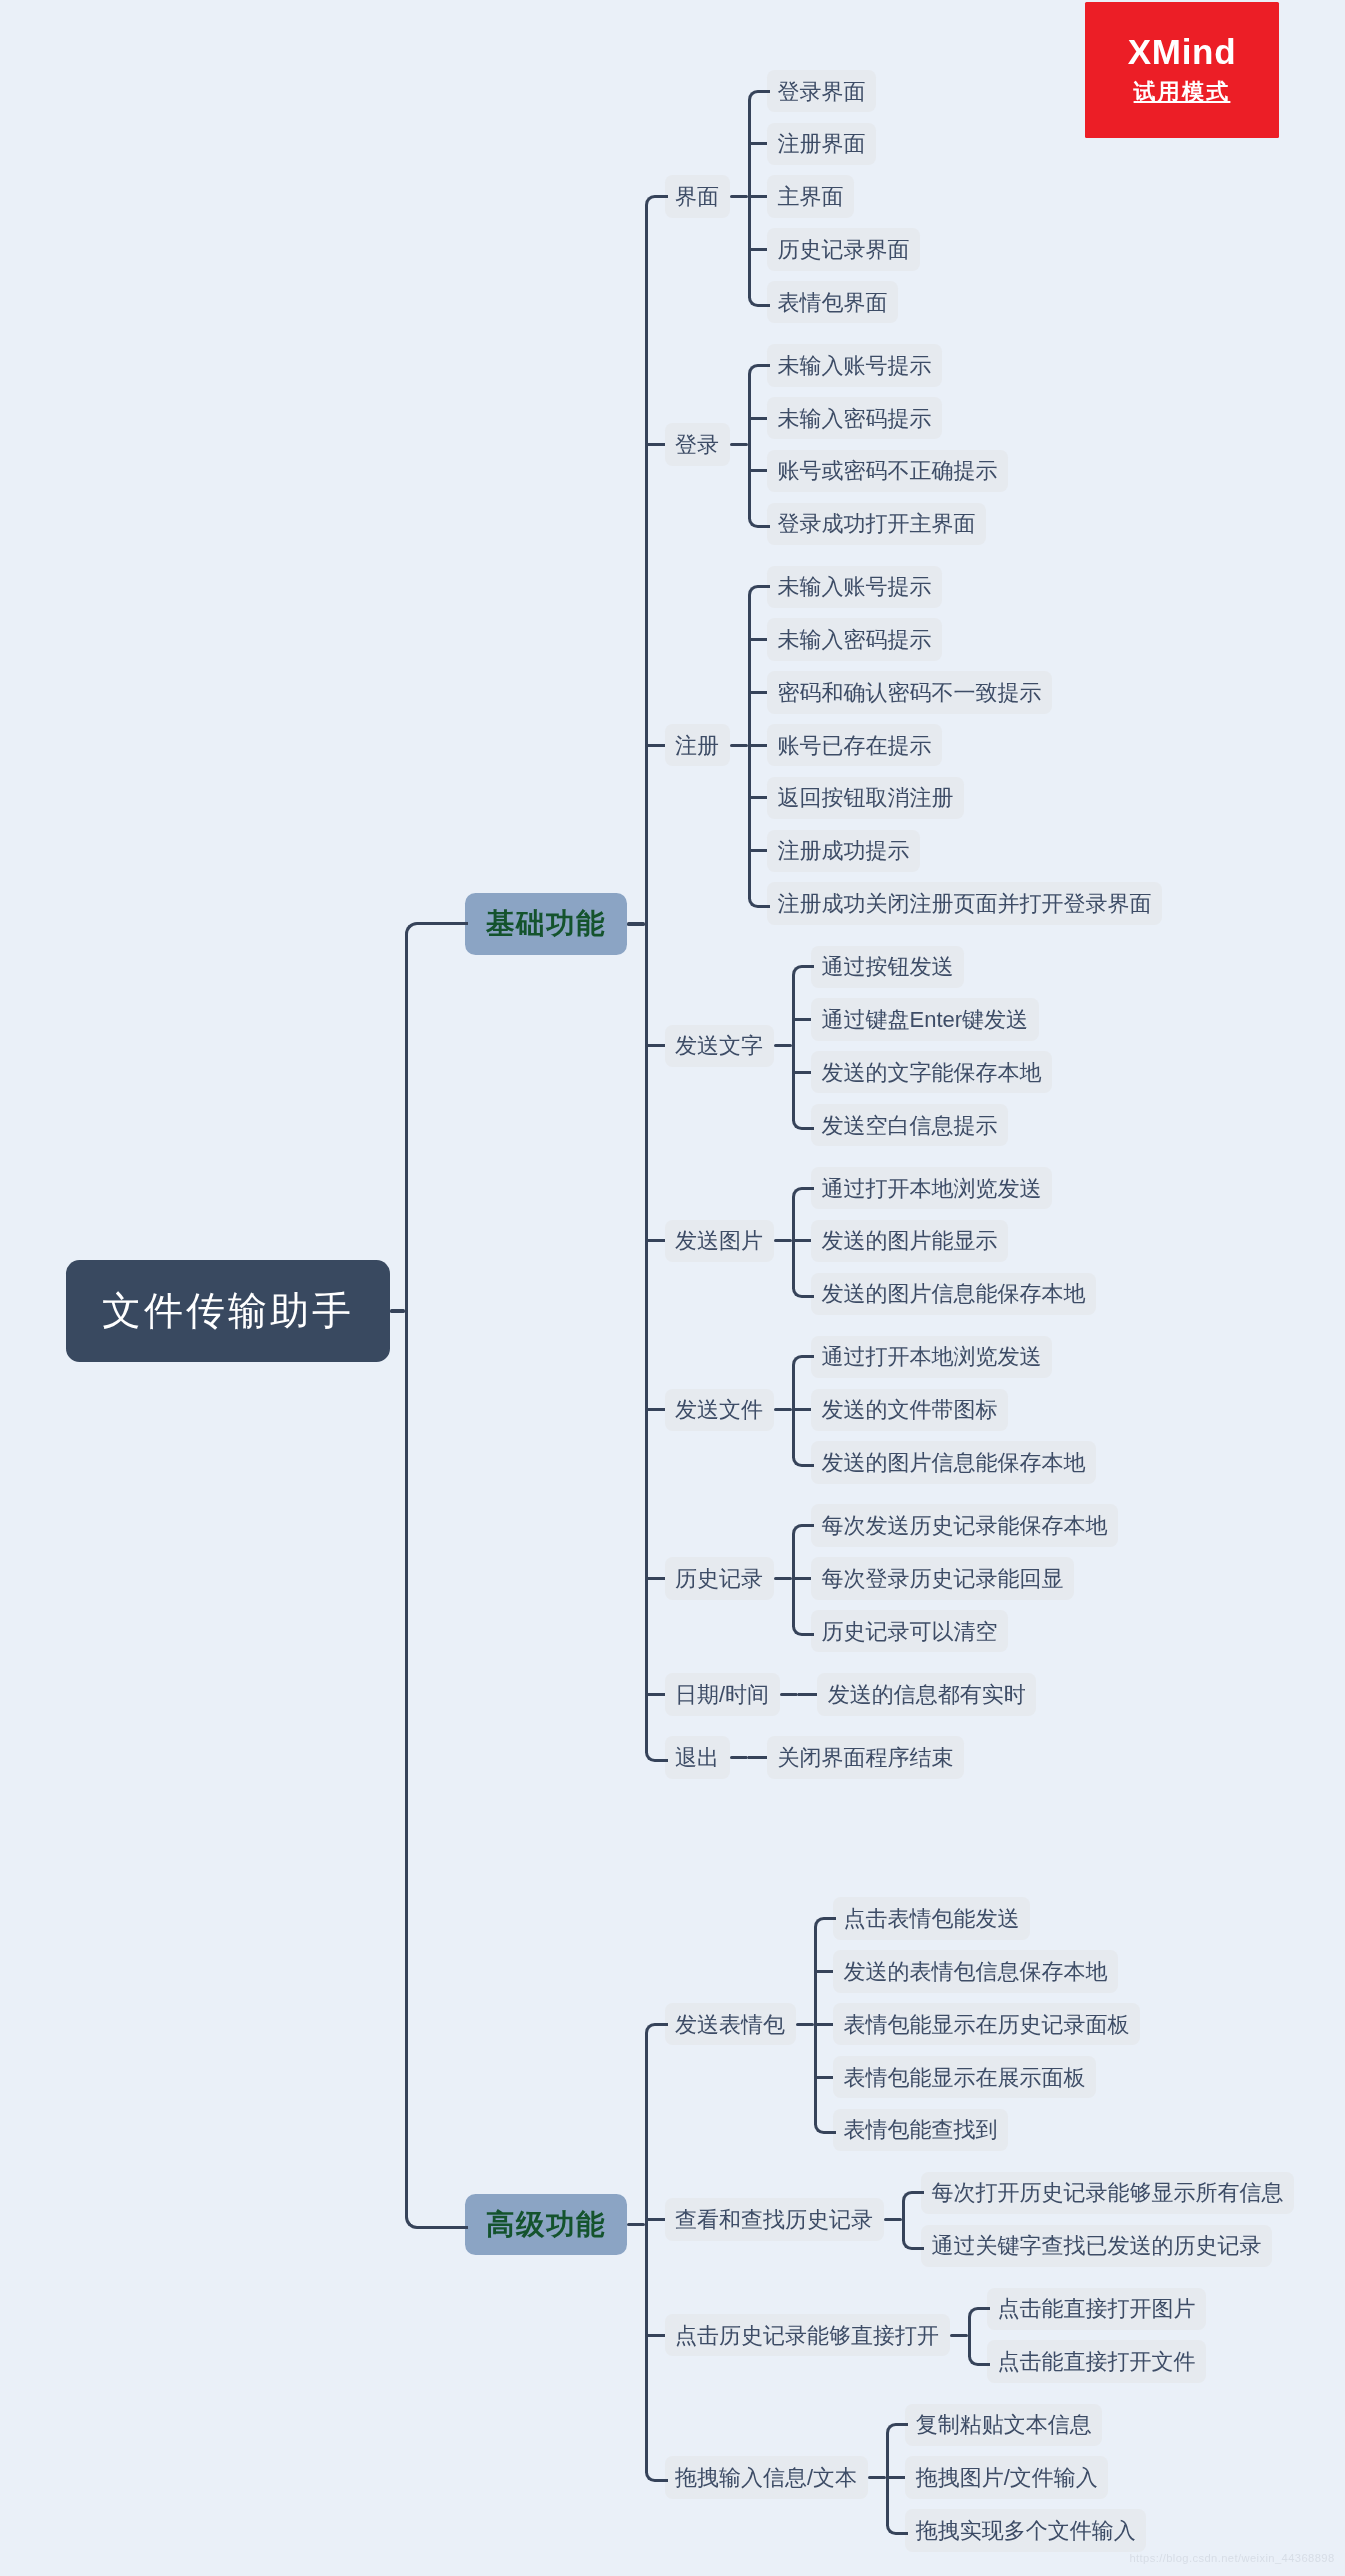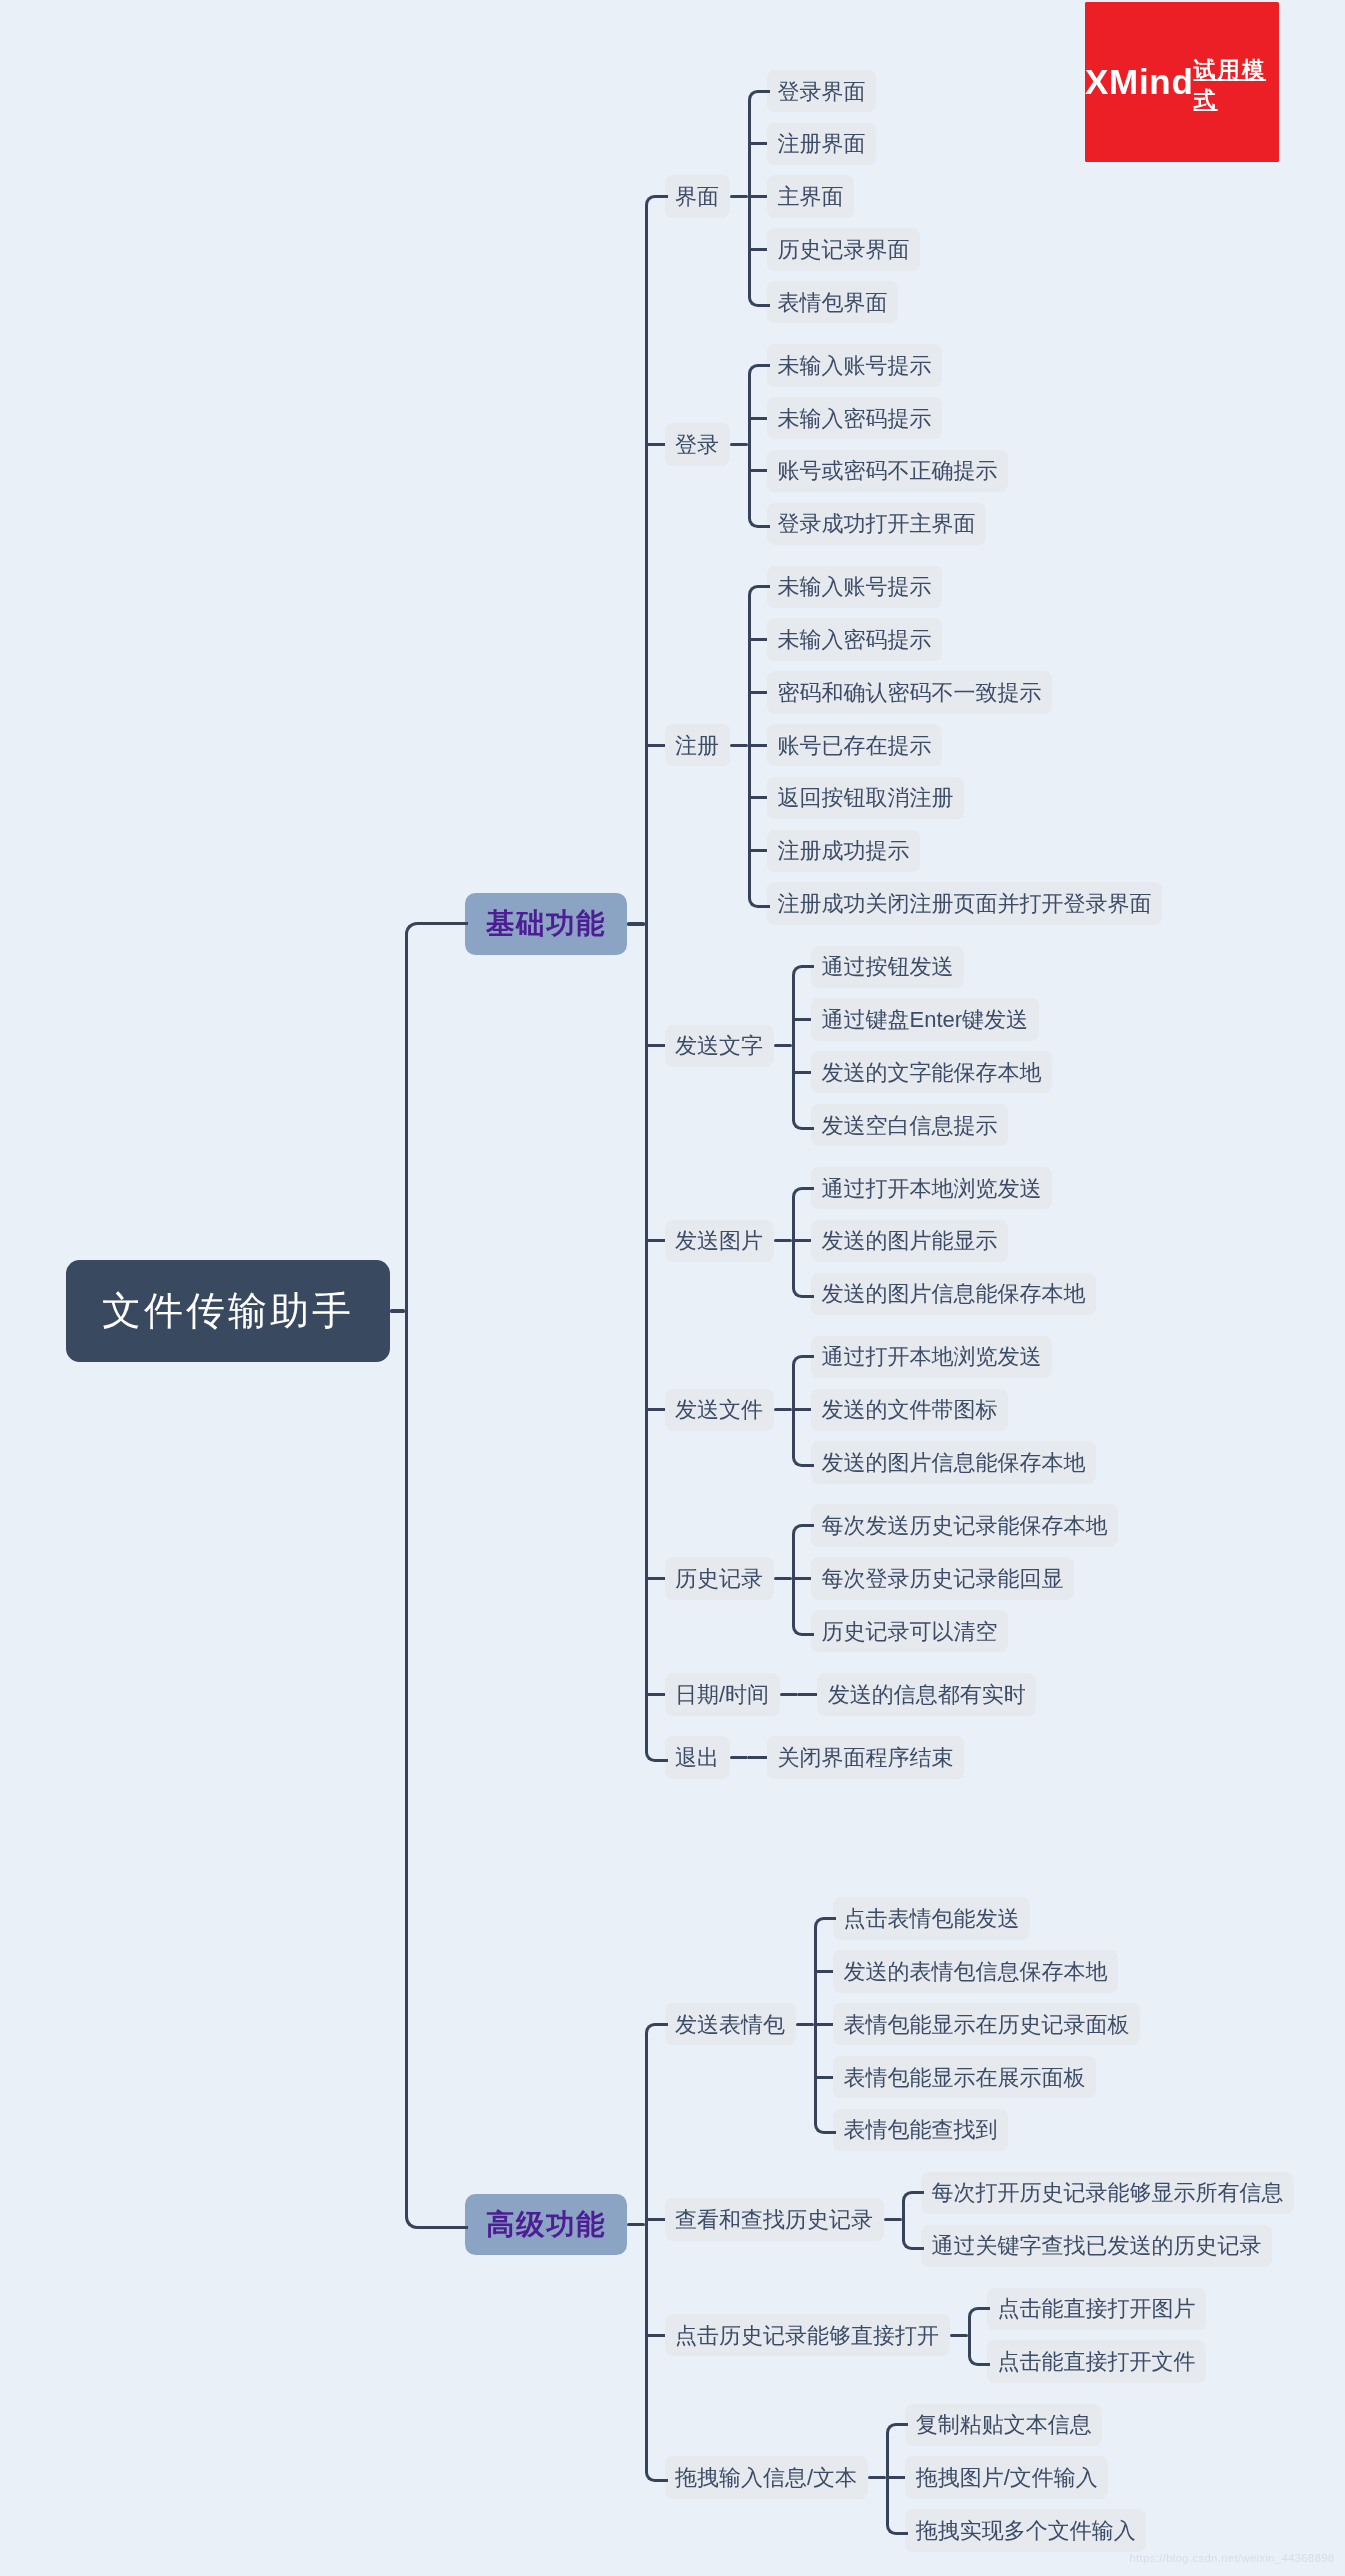--- a/index.html
+++ b/index.html
@@ -24,21 +24,21 @@
     color:var(--ink,#3D4C66);
     font-size:22px; line-height:1.32;
     padding:6.7px 10.5px; border-radius:7.5px;
   }
   .topic.t0 {
     background:var(--root-bg,#394960); color:#fff;
     font-size:39px; font-weight:normal; letter-spacing:3px;
     padding:25.5px 36px; border-radius:13.5px;
   }
   .topic.t1 {
-    background:var(--branch-bg,#8BA4C4); color:#4c1d95;
+    background:var(--branch-bg,#8BA4C4); color:#14532d;
     font-size:28.5px; font-weight:bold; letter-spacing:1.5px;
     padding:12px 21px; border-radius:10.5px;
   }
 
   .stub { flex:none; background:var(--line,#36435A); border-radius:1.5px; }
   .row.d0 > .stub { width:15px; height:3.7px; }
   .row.d1 > .stub { width:18px; height:3.7px; }
   .row.d2 > .stub { width:18px; height:3px; }
 
   .children { display:flex; flex-direction:column; justify-content:center; }
@@ -78,24 +78,24 @@
     border-left:var(--lw) solid var(--line,#36435A);
     border-bottom-left-radius:var(--r);
   }
   
   .children > .row:only-child::before { display:block; }
   .children > .row:only-child::after { display:none; }
 
   
   .badge {
     position:absolute; top:2.2px; right:66px;
-    width:194px; height:160px;
+    width:194px; height:136px;
     background:var(--badge-bg,#EC1E26);
     color:#fff; border-radius:1.5px;
-    display:flex; flex-direction:row; align-items:center; justify-content:center;
+    display:flex; flex-direction:column; align-items:center; justify-content:center;
   }
   .badge-brand { font-size:35px; font-weight:bold; letter-spacing:0.7px; line-height:1.1; }
   .badge-mode  { font-size:22px; font-weight:bold; margin-top:6px; letter-spacing:2.2px;text-decoration:underline; }
 
   
   .watermark {
     position:absolute; right:10.5px; bottom:12px;
     font-size:11.2px; color:#d7dde6; letter-spacing:0.4px;
     user-select:none;
   }

